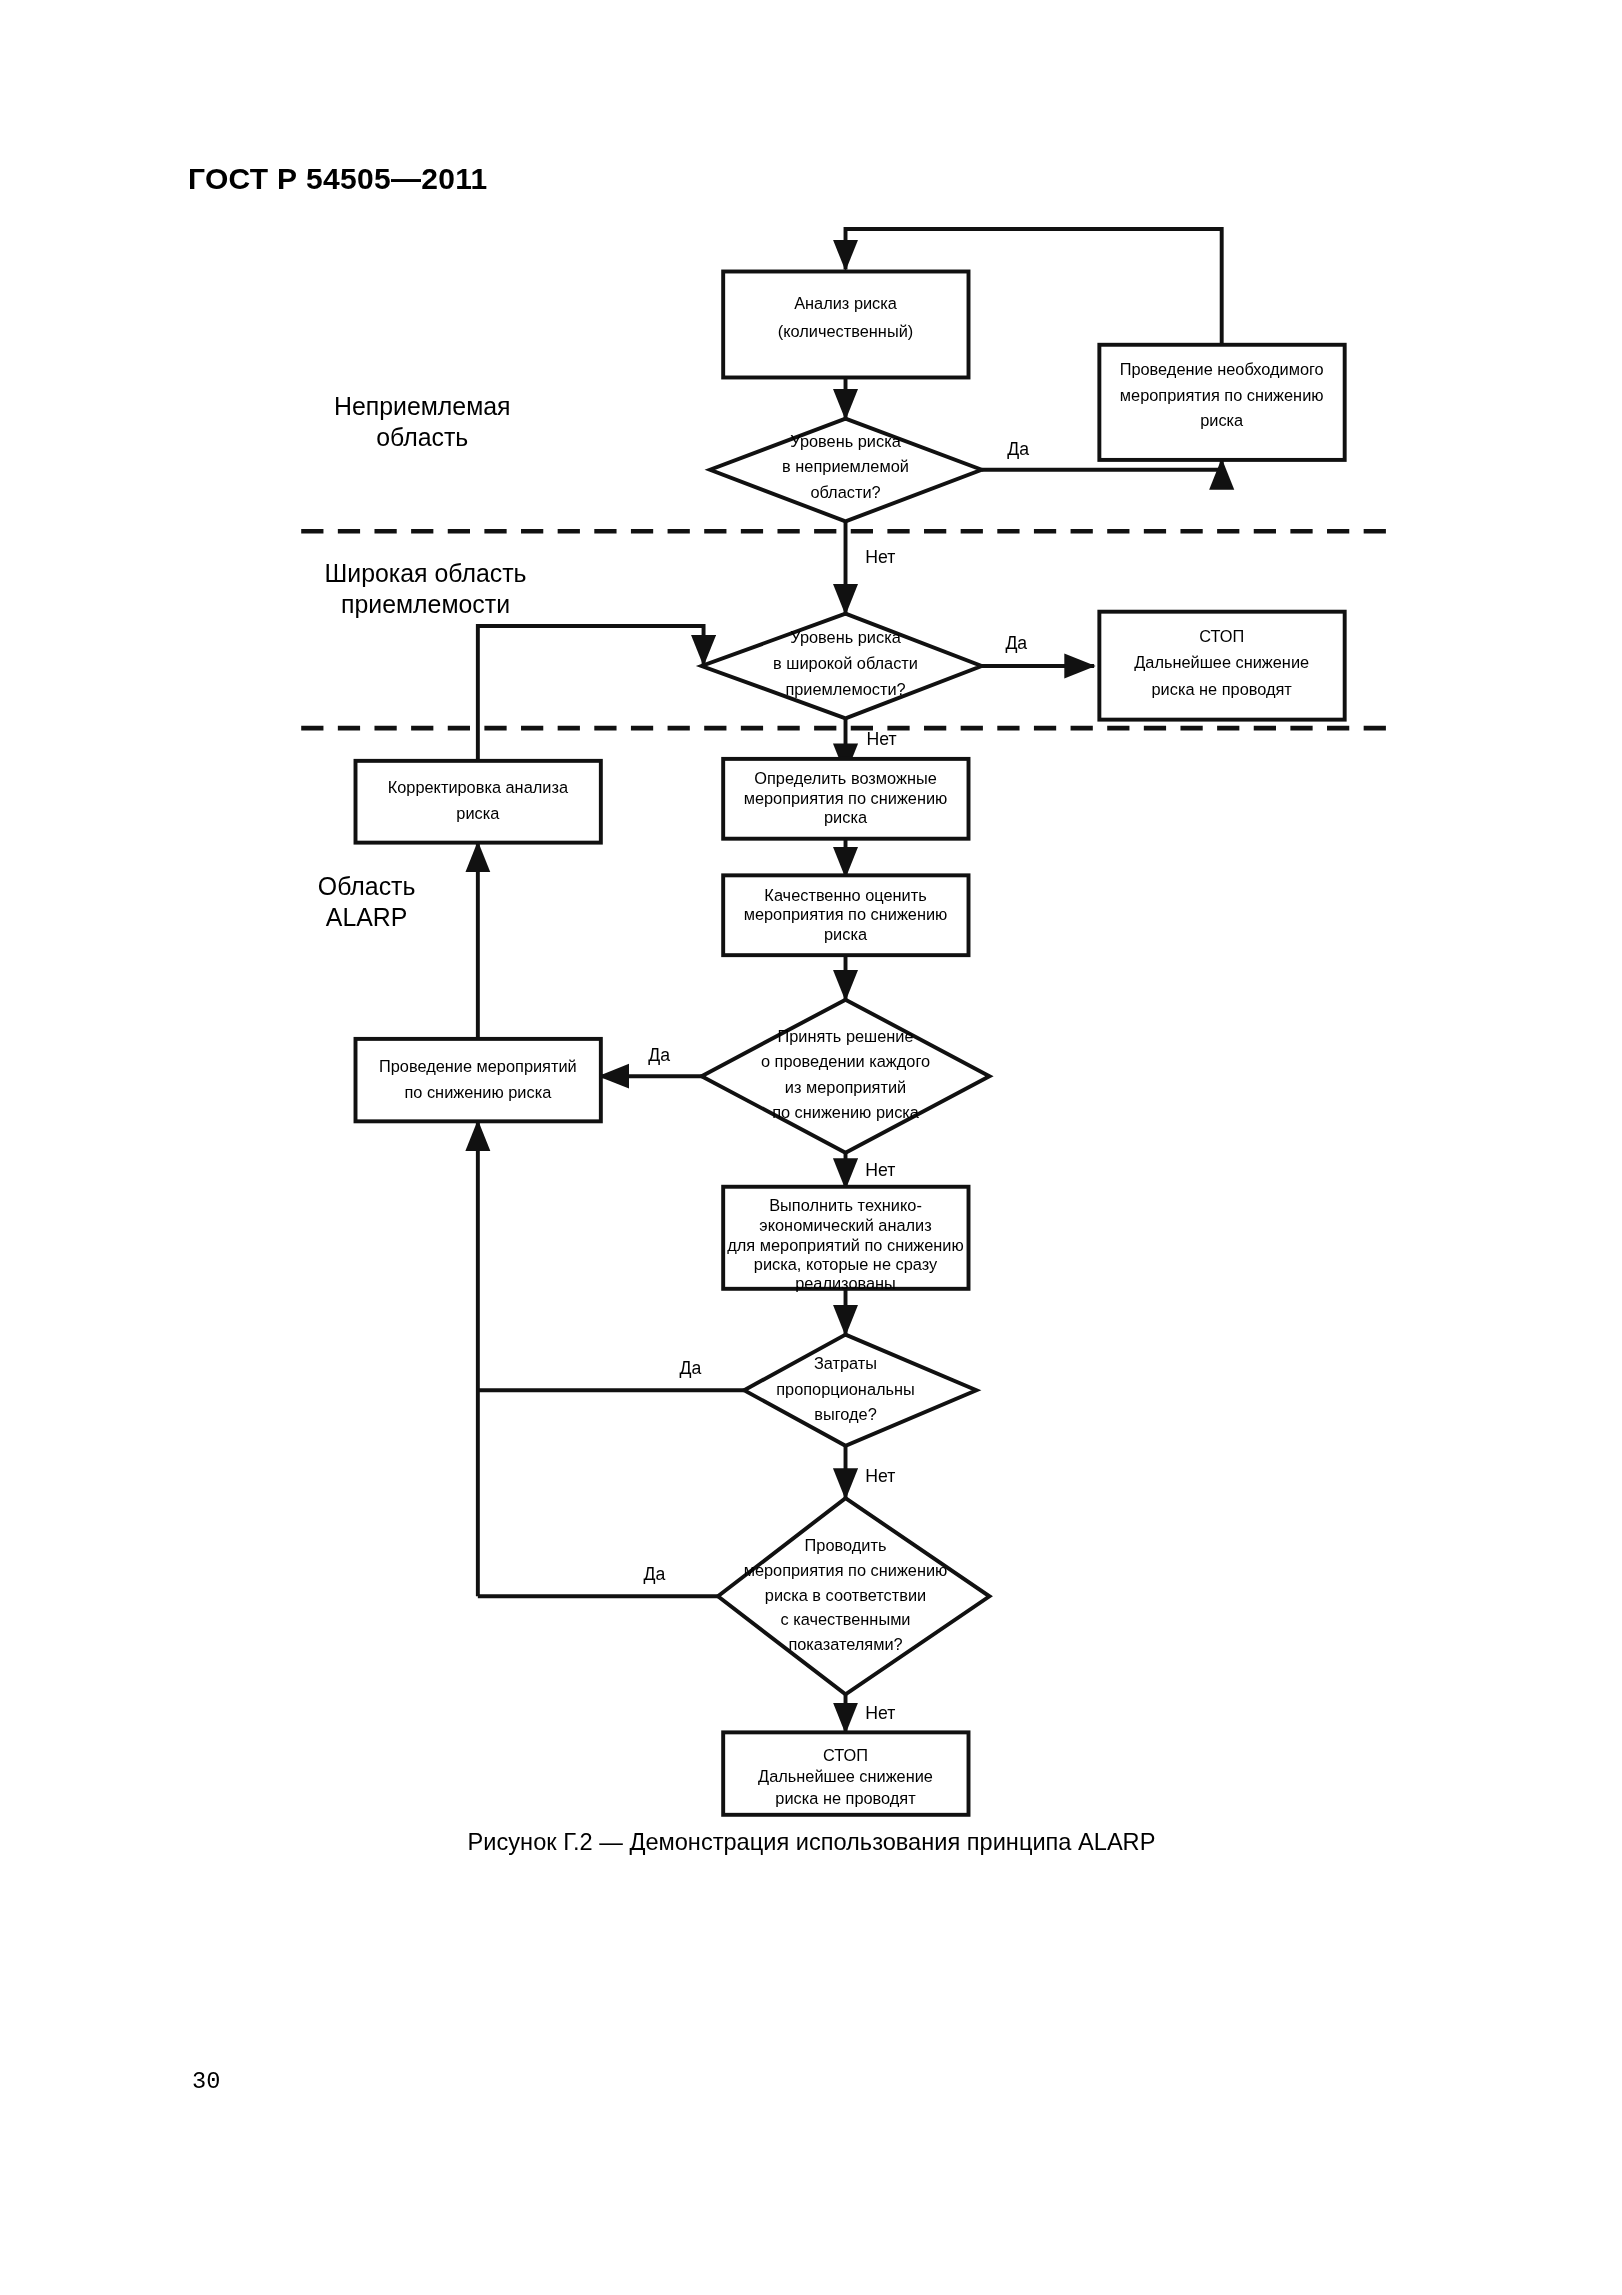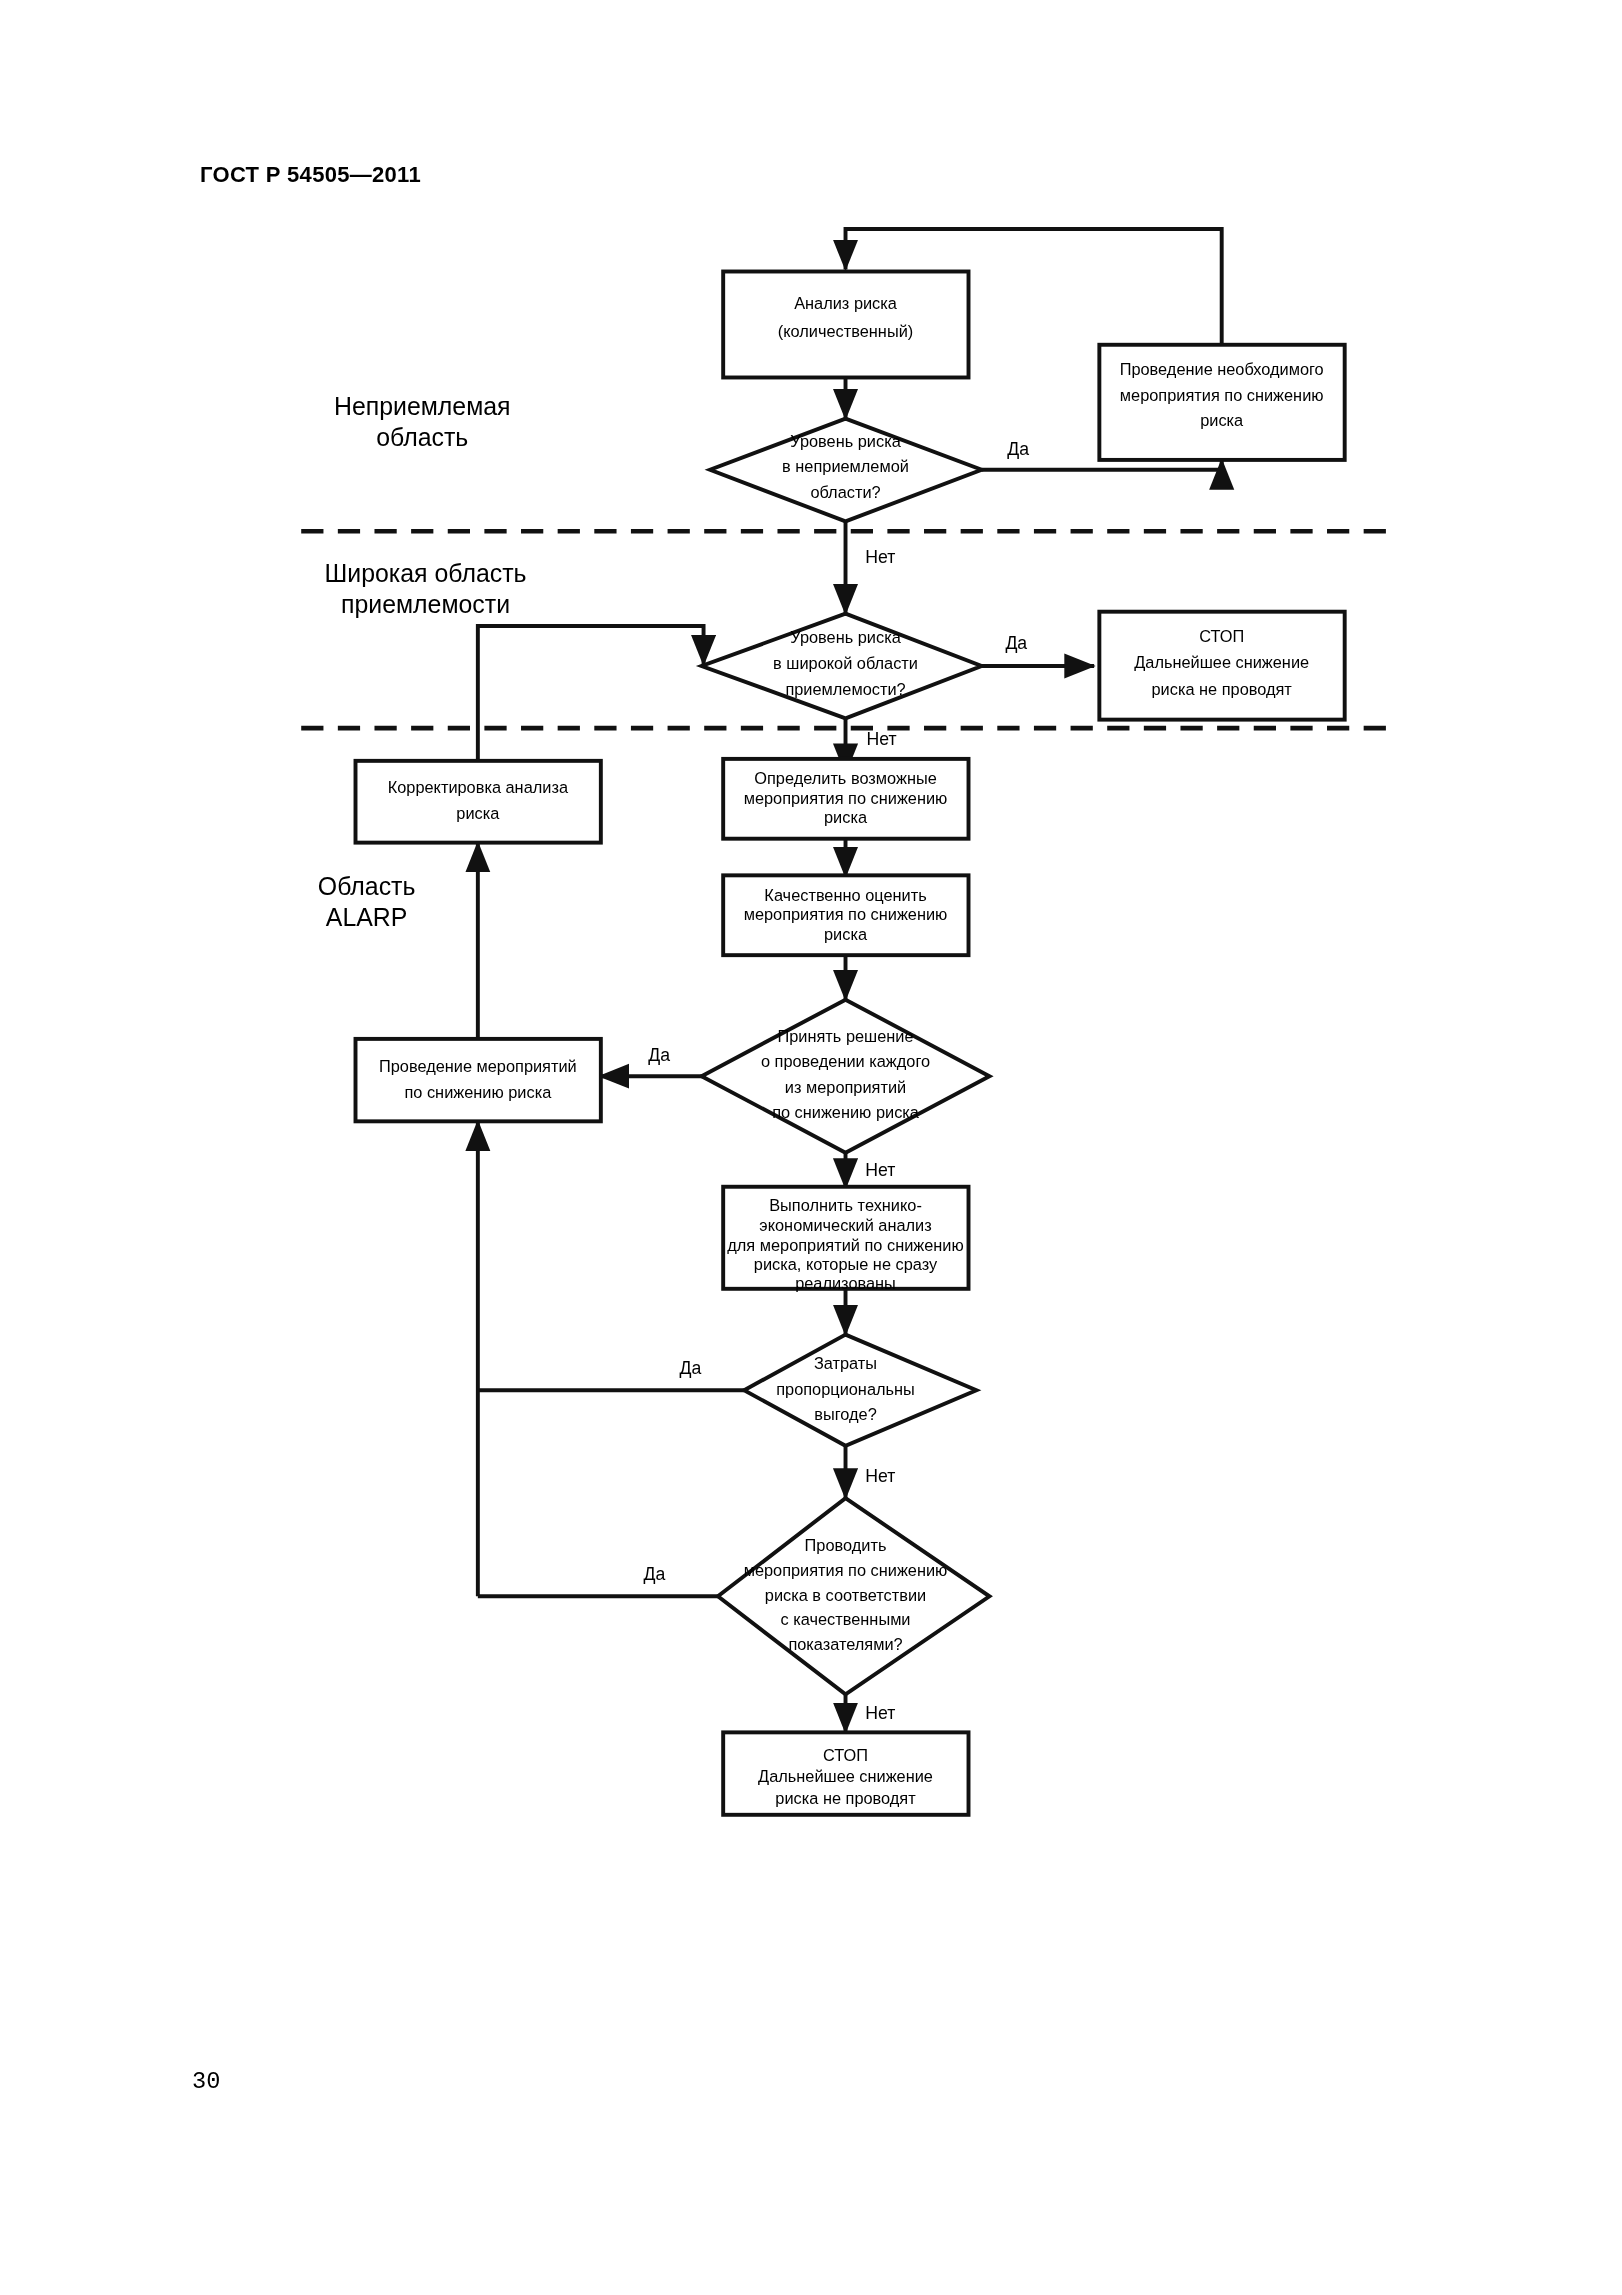--- a/index.html
+++ b/index.html
@@ -15,23 +15,23 @@
     color: #000000;
     overflow: hidden;
   }
   .page {
     position: absolute;
     inset: 0;
     background: #fff;
   }
   .doc-header {
     position: absolute;
-    left: 200px;
+    left: 188px;
     top: 162px;
-    font-size: 22px;
+    font-size: 30px;
     font-weight: bold;
     letter-spacing: 0.3px;
     white-space: nowrap;
   }
   .page-number {
     position: absolute;
     left: 192px;
     top: 2068px;
     font-size: 23.6px;
     font-family: Liberation Mono, monospace;
@@ -271,17 +271,18 @@
         <text class="region-label" x="650" y="880">Широкая область</text>
         <text class="region-label" x="650" y="927">приемлемости</text>
       </g>
       <g>
         <text class="region-label" x="560" y="1358">Область</text>
         <text class="region-label" x="560" y="1405">ALARP</text>
       </g>
     </svg>
   </div>
 
+  <div class="figure-caption">Рисунок Г.2 — Демонстрация использования принципа ALARP</div>
 
   <div class="page-number">30</div>
 
 </div>
 
 
 </body></html>

